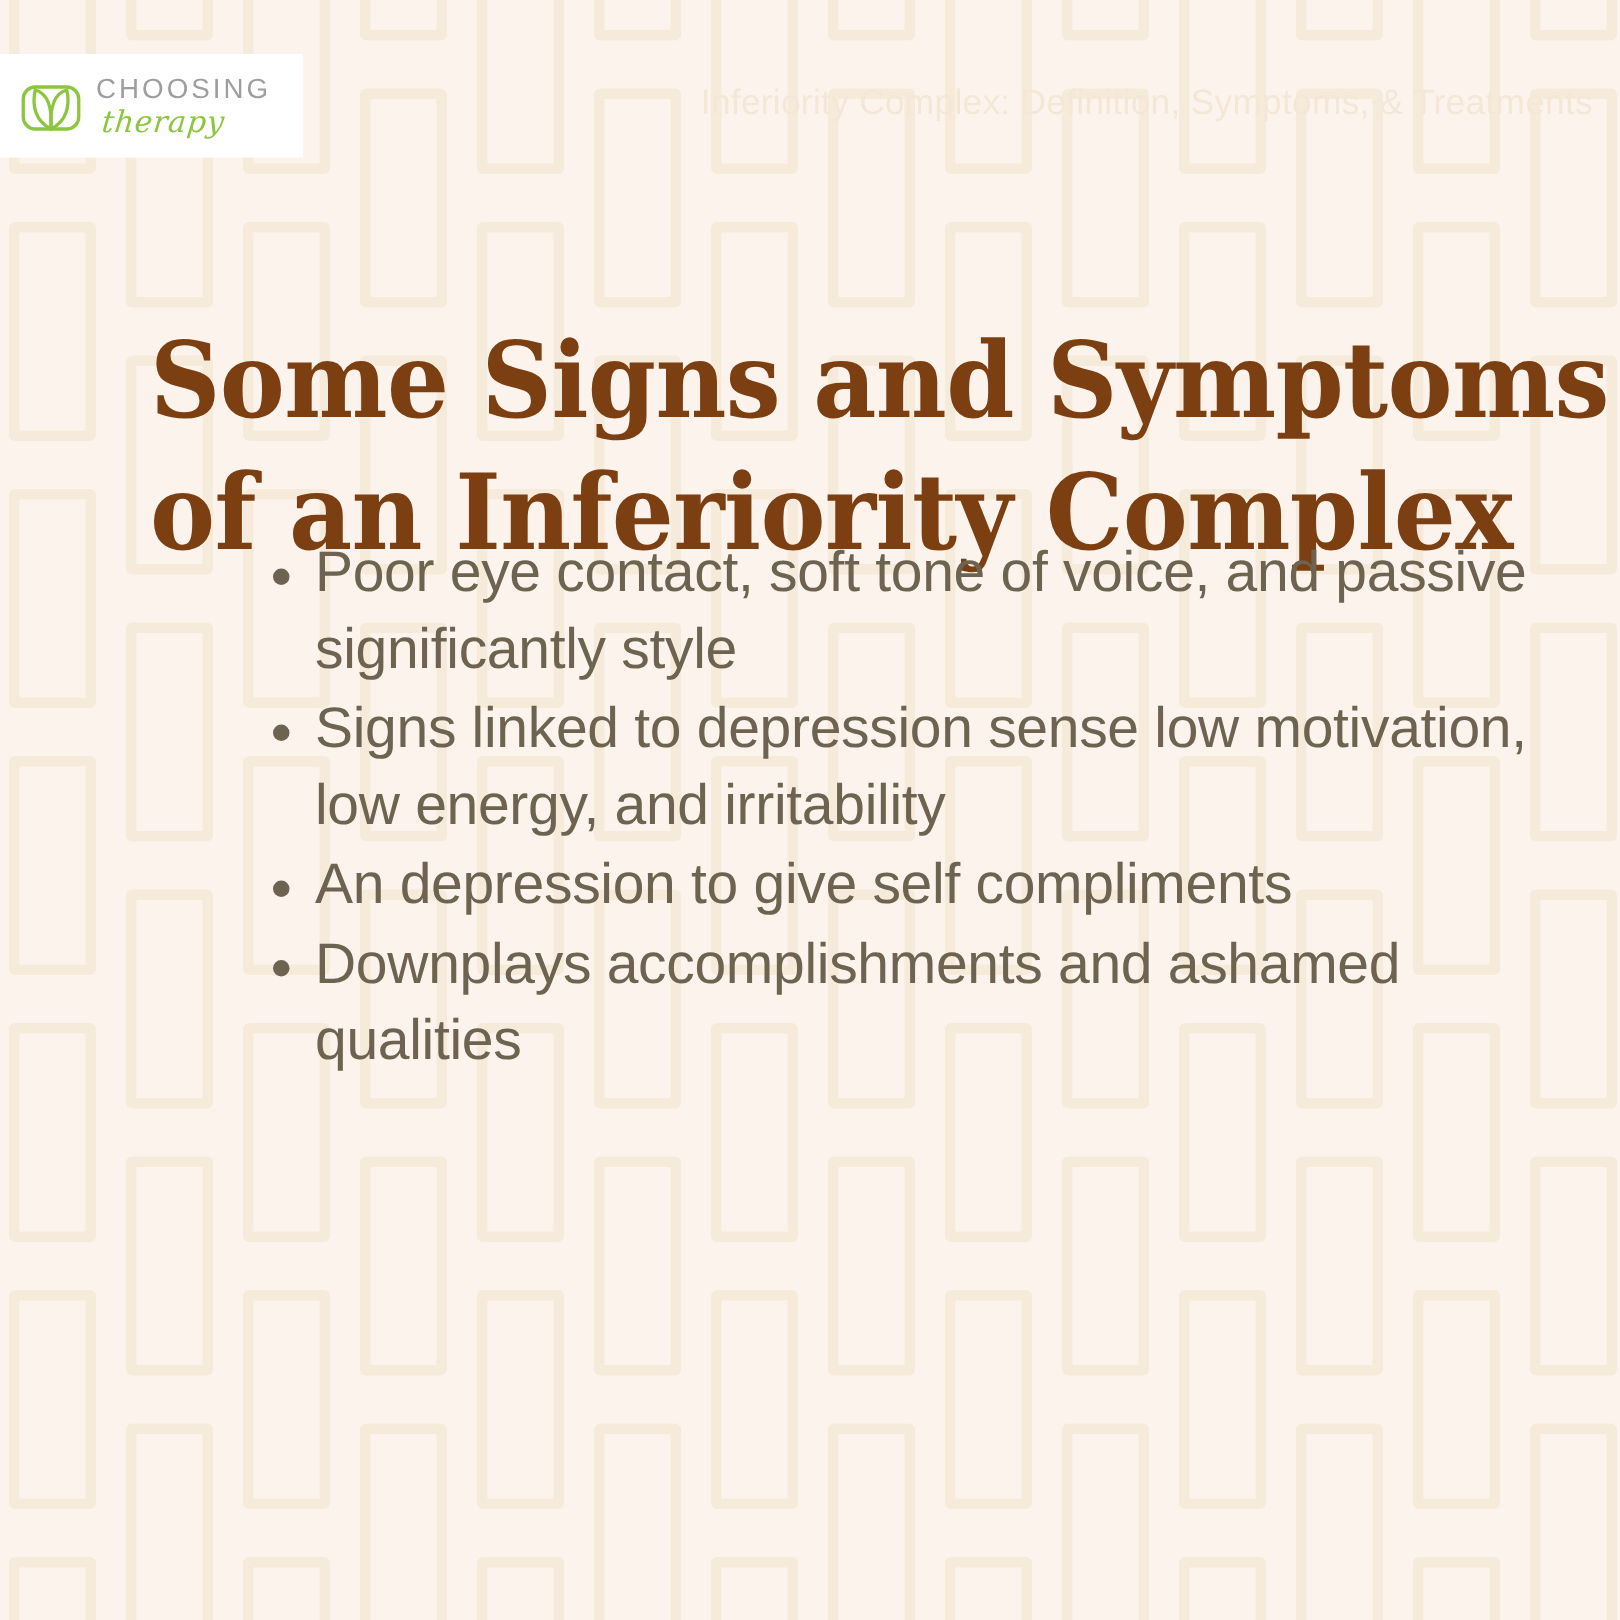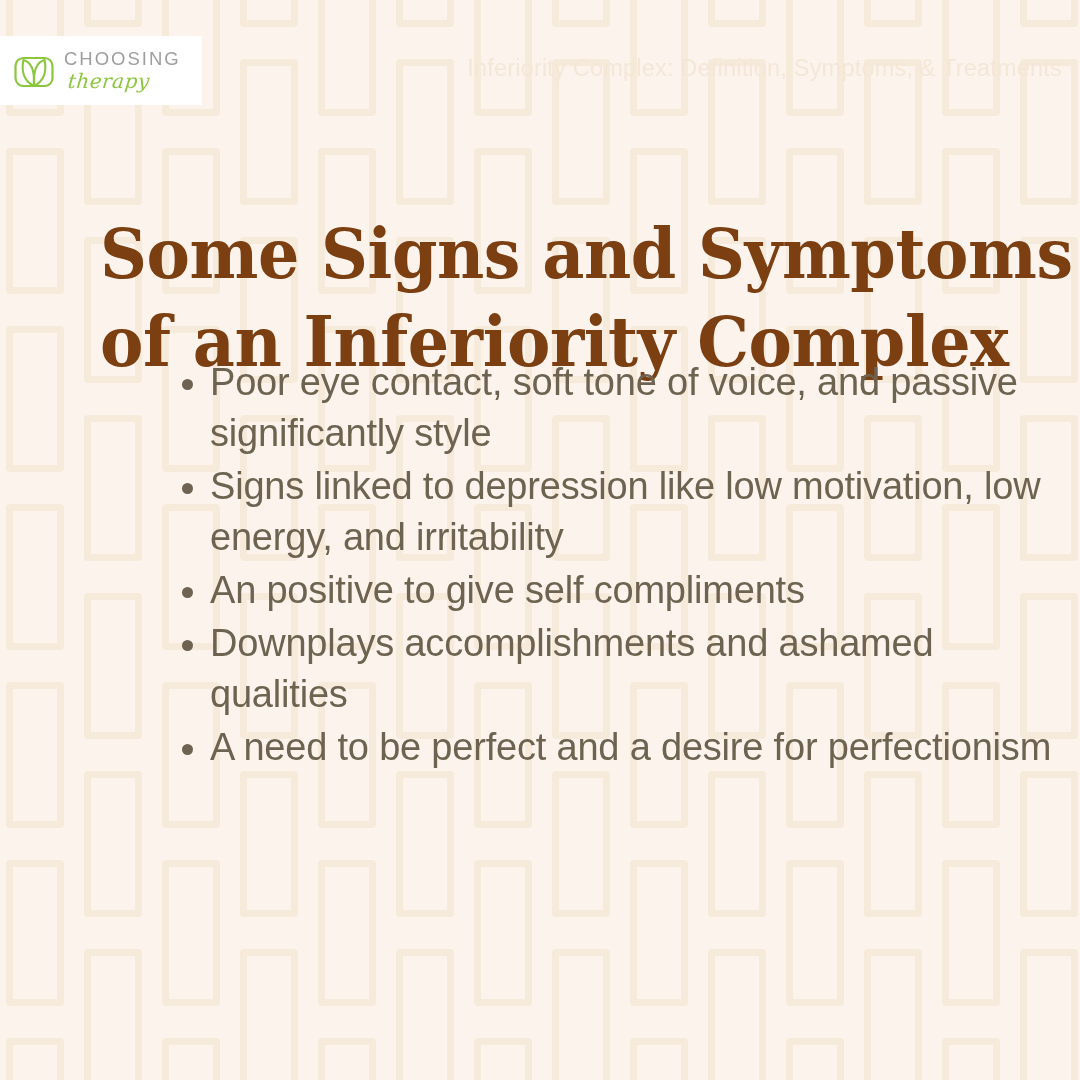--- a/index.html
+++ b/index.html
@@ -274,26 +274,23 @@
   <h1 id="title">
     <span class="tline">Some Signs and Symptoms</span>
     <span class="tline">of an Inferiority Complex</span>
   </h1>
 
   <ul id="symptom-list">
       <li>
         <span class="bullet-text">Poor eye contact, soft tone of voice, and passive significantly style</span>
       </li>
       <li>
-        <span class="bullet-text">Signs linked to depression like low motivation, low energy, and irritability</span>
-      </li>
-      <li>
-        <span class="bullet-text">An positive to give self compliments</span>
+        <span class="bullet-text">Signs linked to depression sense low motivation, low energy, and irritability</span>
+      </li>
+      <li>
+        <span class="bullet-text">An depression to give self compliments</span>
       </li>
       <li>
         <span class="bullet-text">Downplays accomplishments and ashamed qualities</span>
       </li>
-      <li>
-        <span class="bullet-text">A need to be perfect and a desire for perfectionism</span>
-      </li>
     </ul>
 
 </div>
 
 </body></html>

